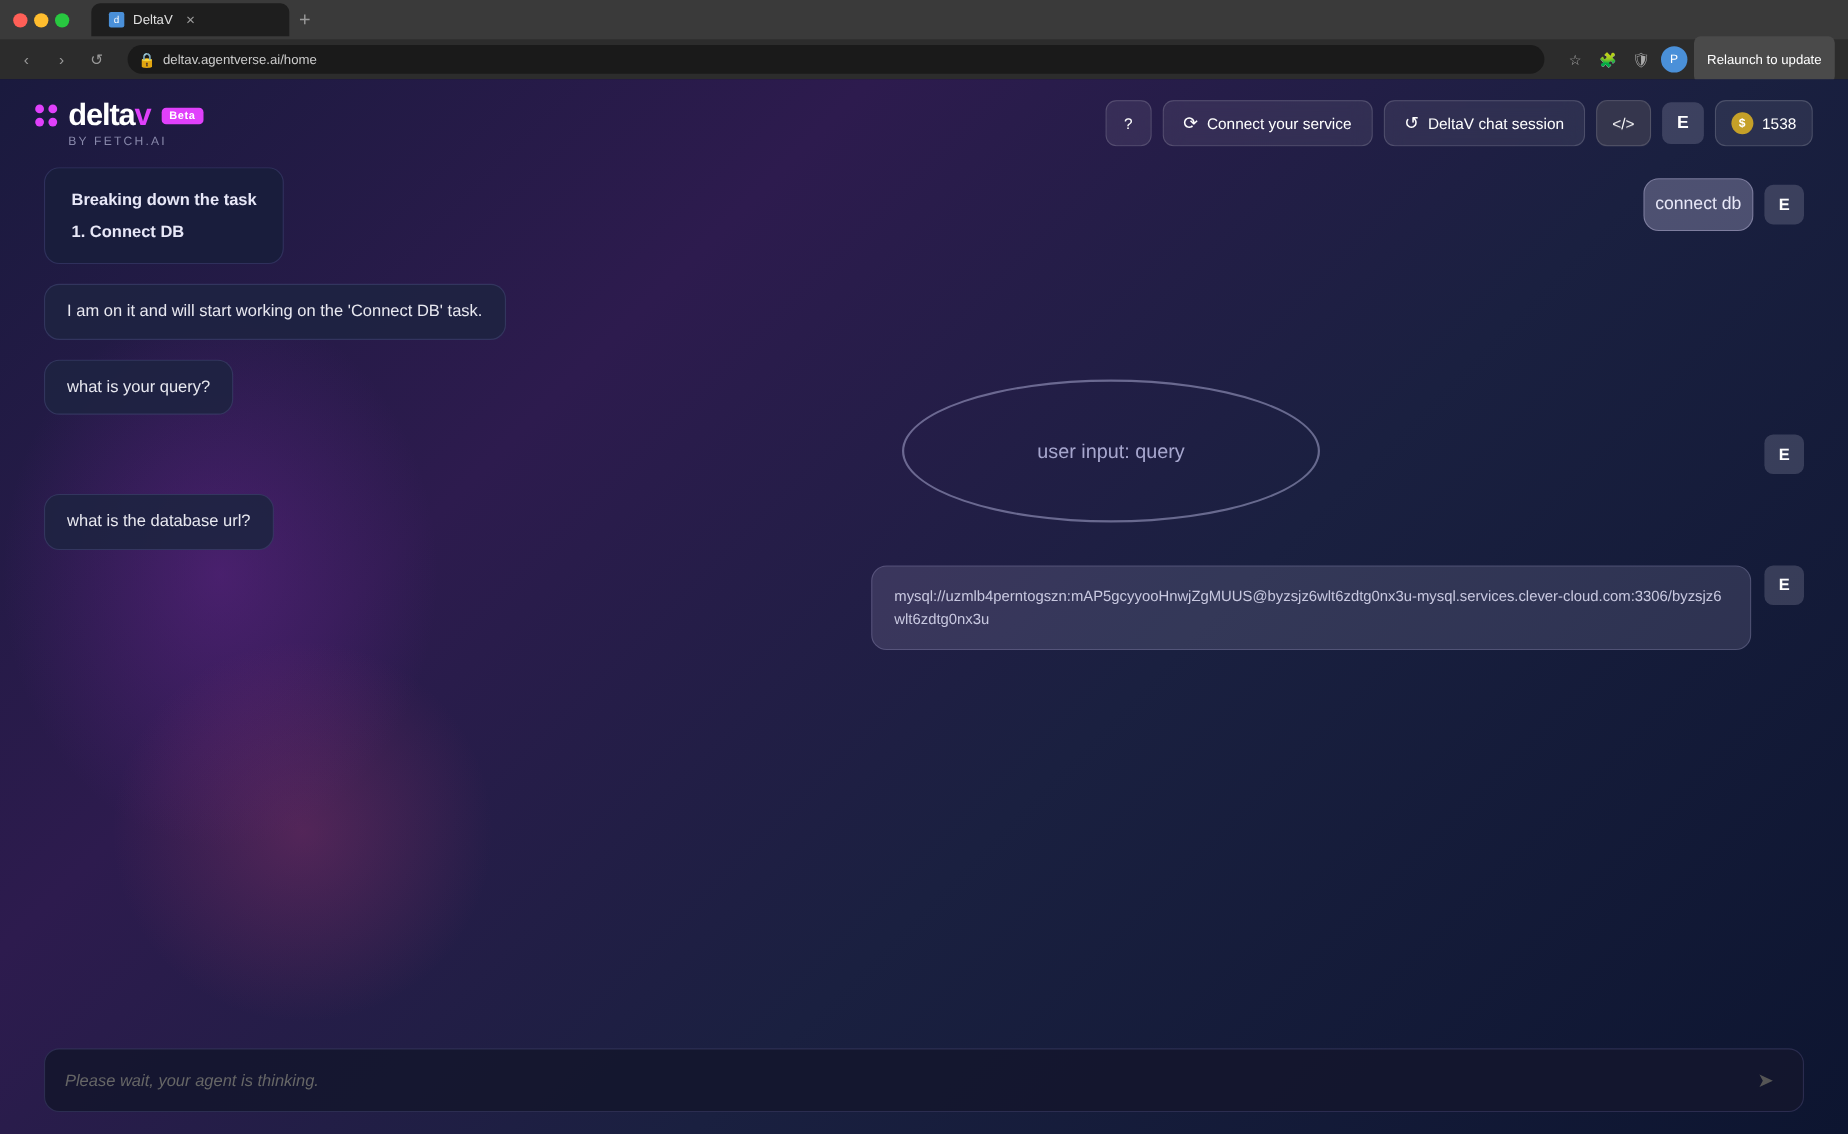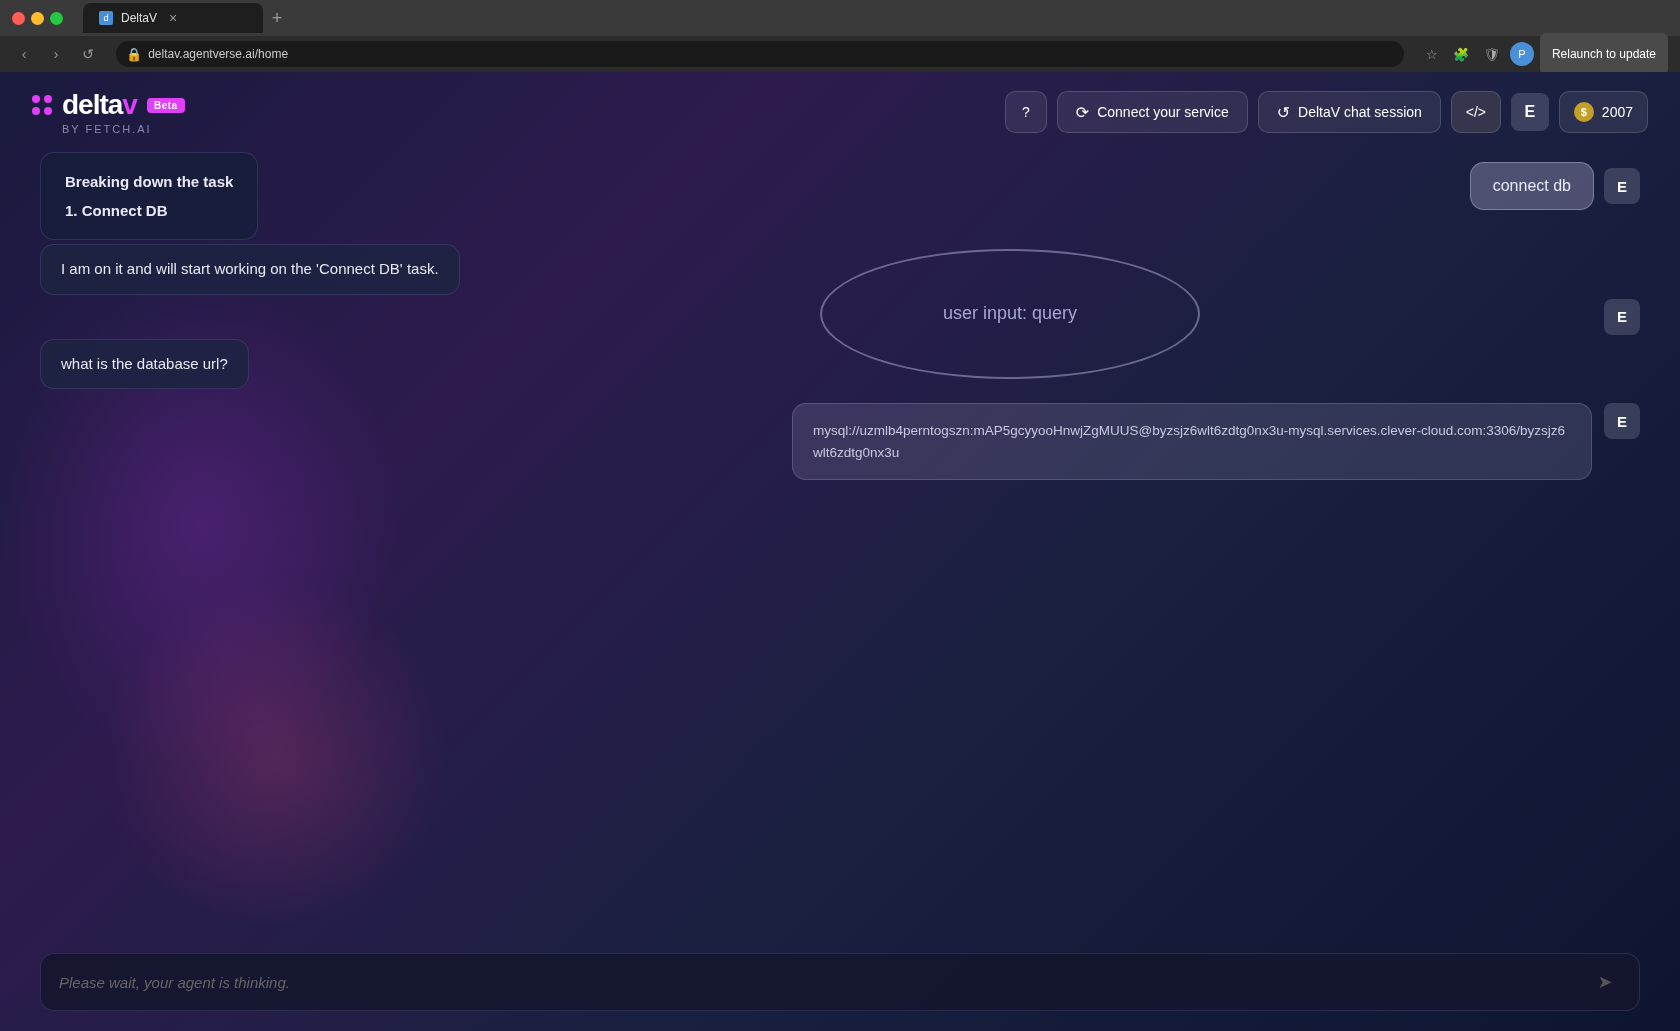--- a/index.html
+++ b/index.html
@@ -331,21 +331,21 @@
       font-size: 11px;
       color: white;
       font-weight: bold;
     }
 
     
     .chat-area {
       padding: 0 40px 20px;
       display: flex;
       flex-direction: column;
-      gap: 4px;
+      gap: 18px;
       position: relative;
       z-index: 5;
       height: calc(100% - 80px - 80px);
       overflow: hidden;
     }
 
     
     .msg-row {
       display: flex;
       align-items: flex-start;
@@ -387,21 +387,21 @@
       color: #fff;
       font-size: 15px;
       font-weight: 600;
       flex-shrink: 0;
     }
 
     .connect-db-card {
       background: rgba(200, 195, 230, 0.3);
       border: 1px solid rgba(200, 195, 230, 0.4);
       border-radius: 14px;
-      padding: 14px 22px;
+      padding: 14px 10px;
       color: #e8e8f8;
       font-size: 16px;
       cursor: pointer;
     }
 
     
     .input-bar {
       position: absolute;
       bottom: 20px;
       left: 40px;
@@ -535,21 +535,21 @@
       <div class="action-btn">
         <span style="font-size:16px;">↺</span>
         <span>DeltaV chat session</span>
       </div>
       <div class="action-btn code-btn">
         <span>&lt;/&gt;</span>
       </div>
       <div class="e-avatar">E</div>
       <div class="token-display">
         <div class="coin-icon">$</div>
-        <span>2007</span>
+        <span>1538</span>
       </div>
     </div>
   </div>
 
   <div style="position:relative; height: calc(100% - 80px);">
 
     <div style="position:absolute; right:40px; top:10px; display:flex; flex-direction:column; align-items:flex-end; gap:12px; z-index:20;">
       <div style="display:flex; align-items:center; gap:10px;">
         <div class="connect-db-card">
           <span>connect db</span>
@@ -564,20 +564,23 @@
         <div class="msg-task-breakdown">
           <div class="task-title">Breaking down the task</div>
           <div class="task-item">1. Connect DB</div>
         </div>
       </div>
 
       <div class="msg-row agent-row">
         <div class="msg-bubble agent-bubble">I am on it and will start working on the 'Connect DB' task.</div>
       </div>
 
+      <div class="msg-row agent-row">
+        <div class="msg-bubble agent-bubble">what is your query?</div>
+      </div>
 
       <div style="position:relative; display:flex; justify-content:flex-end; align-items:flex-start; gap:12px; margin-right: 0;">
 
         <div style="position:absolute; right:440px; top:-50px; width:380px; height:130px; border:2px solid rgba(180,180,220,0.5); border-radius:50%; display:flex; align-items:center; justify-content:center; pointer-events:none;">
           <span style="font-size:18px; color:rgba(200,200,240,0.8);">user input: query</span>
         </div>
 
         <div class="avatar-e">E</div>
       </div>
 

